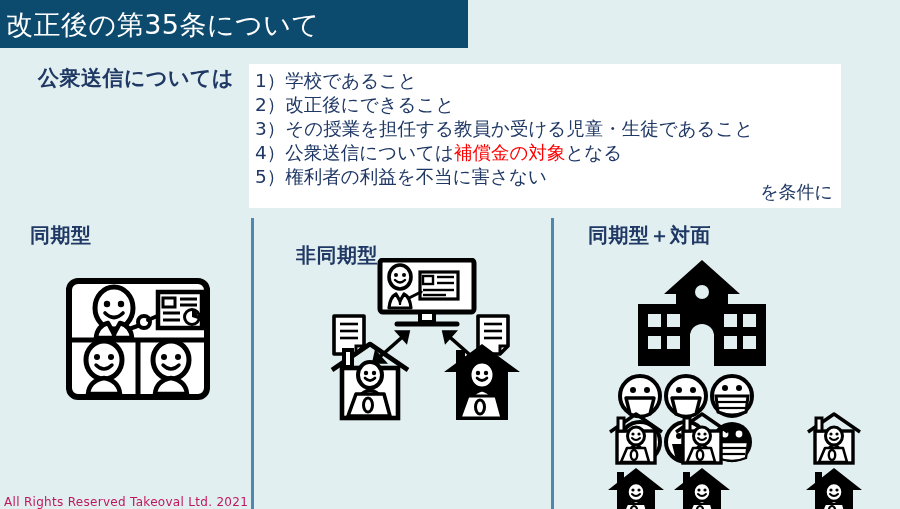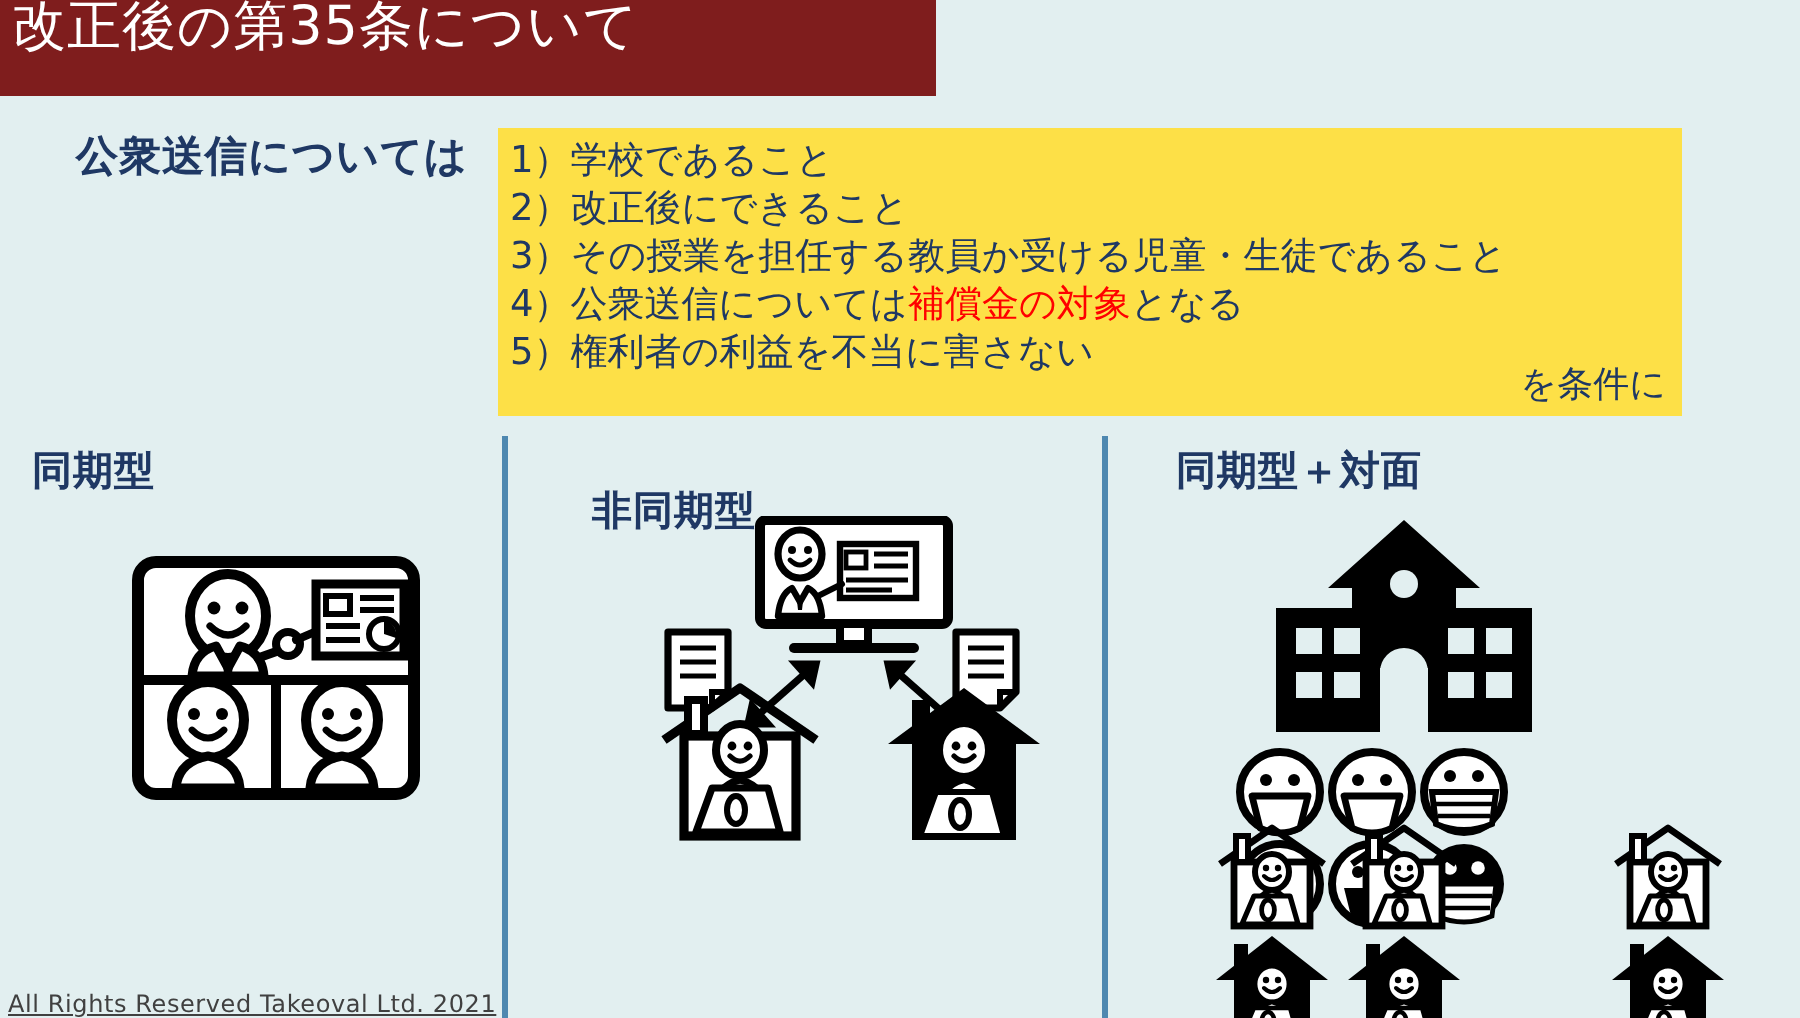--- a/index.html
+++ b/index.html
@@ -13,22 +13,22 @@
     position: relative;
     width: 900px; height: 509px;
     background: #e2eff0;
   }
 
   
   #title-banner {
     position: absolute;
     left: 0; top: 0;
     width: 468px; height: 48px;
-    background: #7f1d1d;
-    display: flex; 
+    background: #0c4a6e;
+    display: flex; align-items: center;
   }
   #title-text {
     color: #ffffff;
     font-size: 27px;
     font-weight: 400;
     letter-spacing: 0.5px;
     padding-left: 6px;
     line-height: 1;
     white-space: nowrap;
   }
@@ -40,21 +40,21 @@
     font-size: 21px;
     color: #1f3864;
     font-weight: 700;
     letter-spacing: 0.5px;
     white-space: nowrap;
   }
   #green-box {
     position: absolute;
     left: 249px; top: 64px;
     width: 592px; height: 144px;
-    background: #fde047;
+    background: #ffffff;
     padding: 5px 10px 0 6px;
   }
   .cond-line {
     font-size: 18.5px;
     color: #1f3864;
     line-height: 24px;
     white-space: nowrap;
     font-weight: 400;
     letter-spacing: 0px;
   }
@@ -79,39 +79,38 @@
 
   
   .col-heading {
     position: absolute;
     font-size: 20px;
     color: #1f3864;
     font-weight: 700;
     letter-spacing: 0.5px;
     white-space: nowrap;
   }
-  #heading-1 { left: 16px;  top: 222px; }
+  #heading-1 { left: 30px;  top: 222px; }
   #heading-2 { left: 296px; top: 222px; margin-top: 20px; }
   #heading-3 { left: 588px; top: 222px; }
 
   
   .illus { position: absolute; }
   #illus-sync   { left: 66px;  top: 278px; }
   #illus-async  { left: 322px; top: 258px; }
   #illus-hybrid { left: 592px; top: 256px; }
 
   
   #footer {
     position: absolute;
     left: 4px; bottom: 0px;
     font-size: 12px;
-    color: #404040;
+    color: #be185d;
     letter-spacing: 0.3px;
     white-space: nowrap;
-    text-decoration: underline;
   }
   svg { display: block; }
 </style>
 </head>
 <body>
 
 <div id="slide">
 
   <div id="title-banner">
     <div id="title-text">改正後の第35条について</div>

